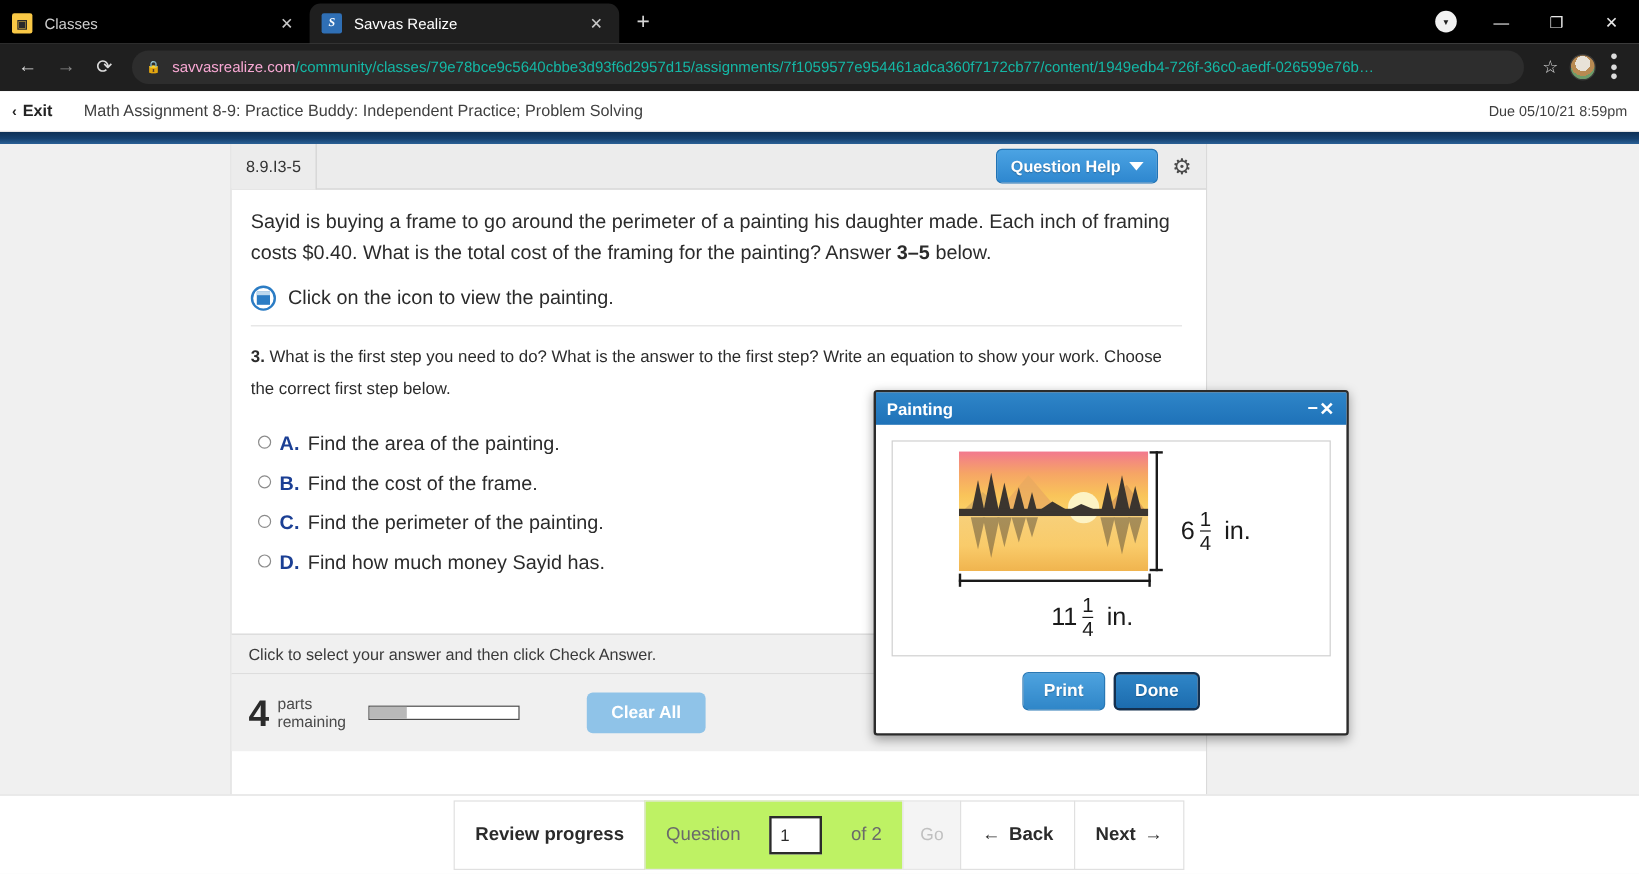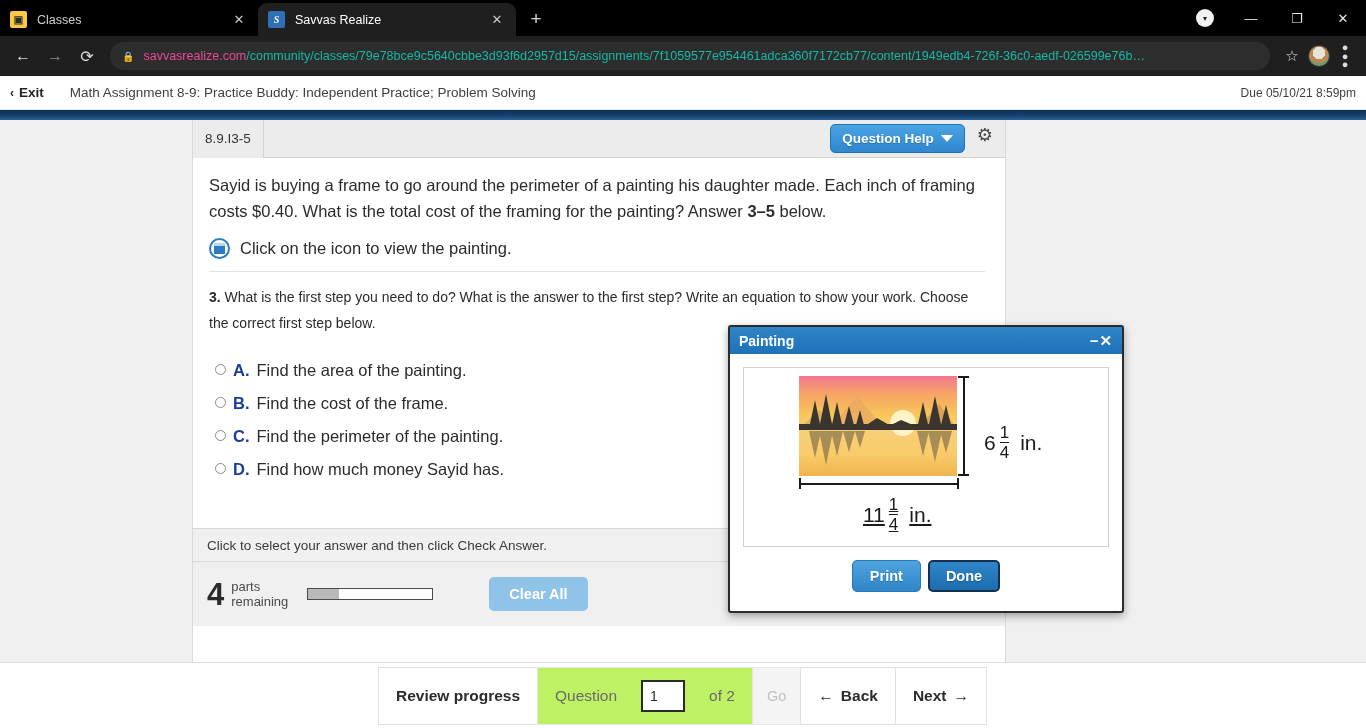--- a/index.html
+++ b/index.html
@@ -70,21 +70,21 @@
     border-radius: 50%;
   }
   .nav-btn.dim { color: #8a8a8a; }
   .urlbox {
     flex: 1; height: 28px; background: #2d2d2d; border-radius: 14px;
     display: flex; align-items: center; padding: 0 12px; margin: 0 6px;
     overflow: hidden;
   }
   .lock { font-size: 10px; color: #c8c8c8; margin-right: 9px; }
   .url { font-size: 12.5px; white-space: nowrap; overflow: hidden; }
-  .url .host { color: #ec4899; }
+  .url .host { color: #f9a8d4; }
   .url .path { color: #14b8a6; }
   .omni-right { display: flex; align-items: center; gap: 2px; }
   .star { color: #dcdcdc; font-size: 15px; width: 28px; text-align: center; }
   .avatar {
     width: 22px; height: 22px; border-radius: 50%;
     background: radial-gradient(circle at 50% 35%, #e8e2d8 0 38%, #b88a52 38% 62%, #6f9c6a 62% 100%);
     border: 1px solid #3a3a3a;
   }
   .kebab {
     width: 26px; color: #dcdcdc; font-size: 14px; text-align: center;
@@ -129,21 +129,21 @@
   .qbar {
     height: 38px; background: #ececec; border-bottom: 1px solid #d3d3d3;
     display: flex; align-items: center; position: relative;
   }
   .qid {
     font-size: 13.5px; color: #333; padding: 0 12px; height: 38px;
     display: flex; align-items: center; border-right: 1px solid #d3d3d3;
     background: #ececec;
   }
   .qbar-right {
-    position: absolute; right: 8px; display: flex; 
+    position: absolute; right: 8px; display: flex; align-items: center;
     gap: 8px;
   }
   .qhelp {
     background: linear-gradient(to bottom, #4ba3e3 0%, #2e87cf 100%);
     border: 1px solid #2073b5; border-radius: 5px; color: #fff;
     font-size: 13.5px; font-weight: bold; padding: 6px 11px;
     display: flex; align-items: center; gap: 7px;
     text-shadow: 0 1px 1px rgba(0,0,0,.25);
   }
   .qhelp .caret {
@@ -284,22 +284,22 @@
     font-size: 14.5px; font-weight: bold; padding: 6px 16px;
     font-family: inherit; text-shadow: 0 1px 1px rgba(0,0,0,.25);
   }
 
   
   .dim-v {
     position: absolute; left: 240px; top: 56px;
     display: flex; align-items: center; font-size: 21px; color: #1a1a1a;
   }
   .dim-h {
-    position: absolute; left: 119px; top: 128px;
-    display: flex; align-items: center; font-size: 21px; color: #1a1a1a; text-decoration: underline;
+    position: absolute; left: 132px; top: 128px;
+    display: flex; align-items: center; font-size: 21px; color: #1a1a1a;
   }
   .mixnum { display: flex; align-items: center; gap: 3px; }
   .frac {
     display: inline-flex; flex-direction: column; align-items: center;
     font-size: 17px; line-height: 1.05; margin: 0 1px;
   }
   .frac .den { border-top: 1.6px solid #1a1a1a; padding-top: 1px; }
   .unit { margin-left: 7px; }
 
   .tick { position: absolute; background: #1a1a1a; }

